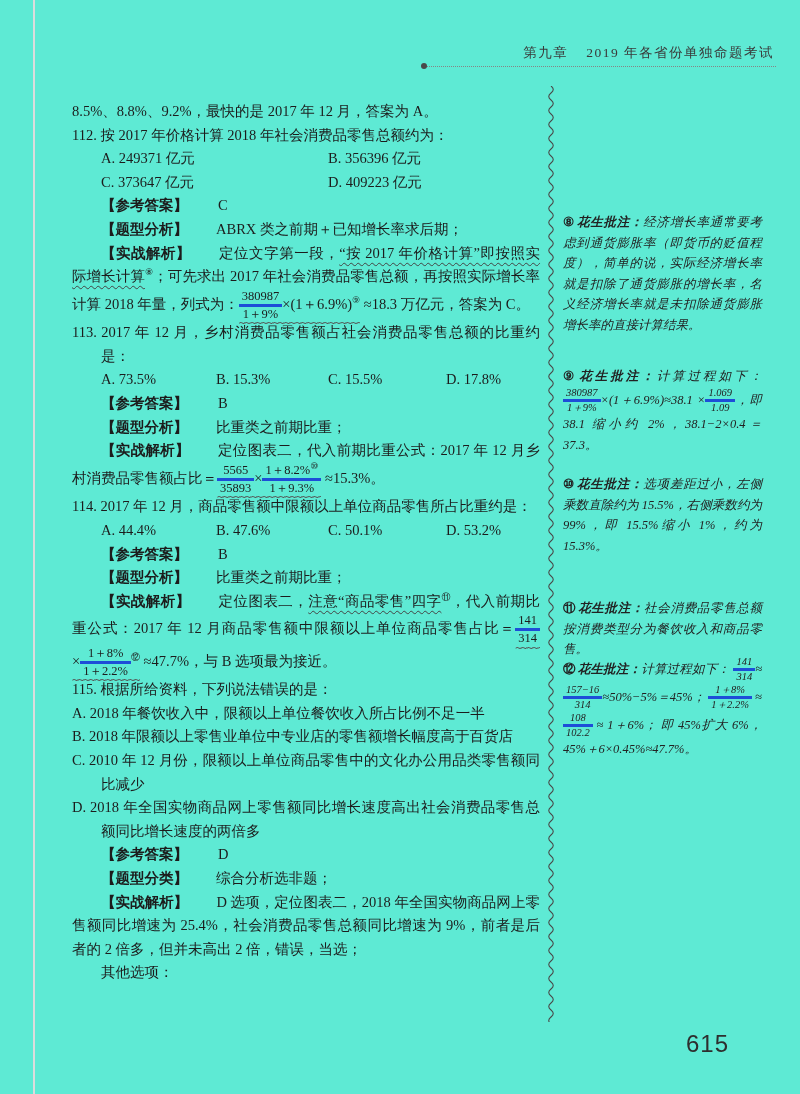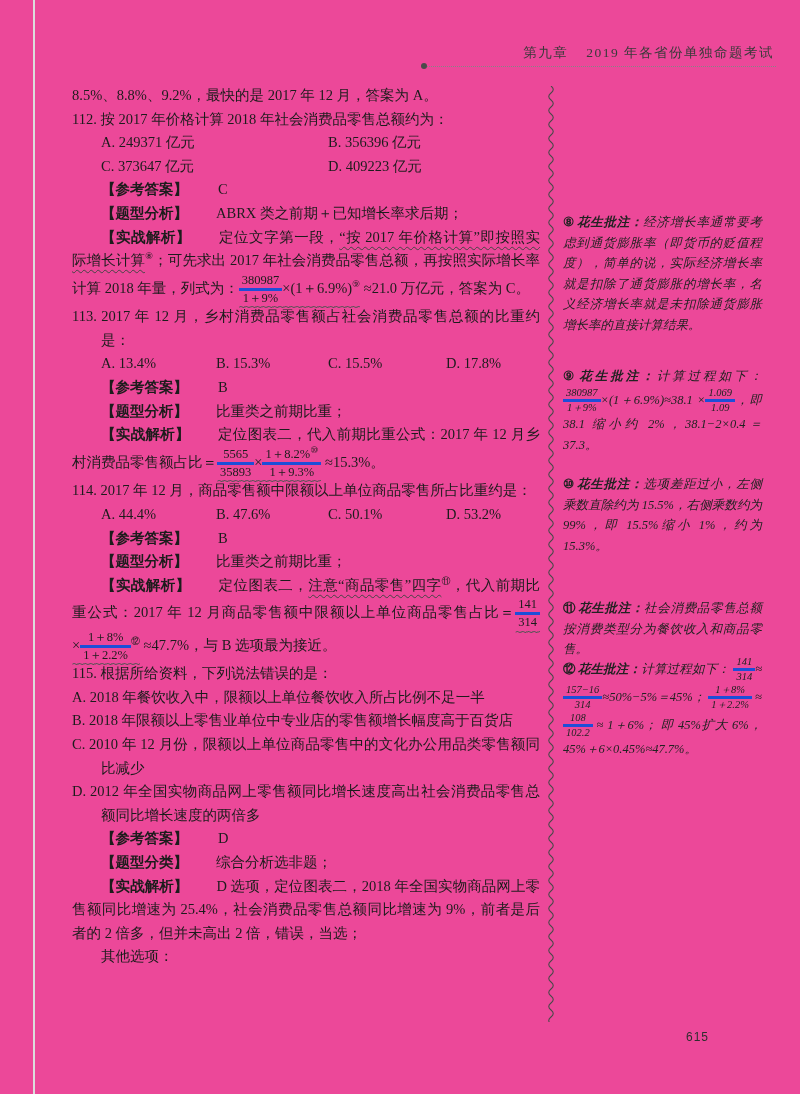--- a/index.html
+++ b/index.html
@@ -1,28 +1,28 @@
 <!DOCTYPE html>
 <html><head>
 <meta charset="utf-8">
 <style>
   html,body{margin:0;padding:0;background:#ffffff;}
-  .page{position:relative;width:800px;height:1094px;background:#ec4899;overflow:hidden;
+  .page{position:relative;width:800px;height:1094px;background:#5eead4;overflow:hidden;
         font-family:"Liberation Serif","DejaVu Serif",serif;color:#1c1c1c;}
   .gutter{position:absolute;left:33px;top:0;height:100%;width:1.5px;background:#dcdcdc;}
 
   
   .header{position:absolute;top:44px;left:72px;right:26px;text-align:right;
           font-size:13.5px;color:#3a3a3a;letter-spacing:1.5px;}
   .header .hsp{display:inline-block;width:18px;}
   .header-rule{position:absolute;top:66px;left:424px;right:24px;border-bottom:1.5px dotted #858585;}
   .header-rule .bullet{position:absolute;left:-3px;top:-3px;width:6px;height:6px;border-radius:50%;background:#4a4a4a;}
 
   
-  .main-col{position:absolute;left:72px;top:84px;width:468px;font-size:14.5px;
+  .main-col{position:absolute;left:72px;top:100px;width:468px;font-size:14.5px;
             line-height:23.6px;text-align:justify;}
   .main-col p{margin:0;}
   .cont{text-indent:0;}
   .qstem{padding-left:2em;text-indent:-2em;}
   .qnum{font-weight:400;}
   .p-label{text-indent:2em;}
   .tail{text-indent:2em;}
   .hei{font-family:"Liberation Sans","DejaVu Sans",sans-serif;font-weight:700;margin-right:28px;}
   .ansv{margin-left:2px;}
   .optrow{padding-left:2em;display:flex;}
@@ -50,21 +50,21 @@
   .divider{position:absolute;left:545px;top:86px;}
 
   
   .notes-col{position:absolute;left:563px;top:0;width:199px;height:100%;
              font-size:12.5px;line-height:20.5px;font-style:italic;color:#222;text-align:justify;}
   .note{position:absolute;left:0;width:100%;}
   .nlabel{font-weight:700;font-style:italic;}
   .marker{font-style:normal;font-weight:700;margin-right:2px;}
   .note .frac{font-size:10.5px;vertical-align:middle;}
 
-  .pageno{position:absolute;top:1030px;left:686px;font-size:12px;letter-spacing:1px;
+  .pageno{position:absolute;top:1030px;left:686px;font-size:24px;letter-spacing:1px;
           font-family:"Liberation Sans","DejaVu Sans",sans-serif;color:#2e2e2e;text-align:right;}
 </style>
 </head>
 <body>
 
 <div class="page">
   <div class="gutter"></div>
 
   <div class="header">
     <span>第九章</span><span class="hsp"></span><span>2019 年各省份单独命题考试</span>
@@ -83,28 +83,28 @@
         <span class="o1">A. 249371 亿元</span>
         <span>B. 356396 亿元</span>
       </div>
       <div class="optrow">
         <span class="o1">C. 373647 亿元</span>
         <span>D. 409223 亿元</span>
       </div>
       <p class="p-label"><b class="hei">【参考答案】</b><span class="ansv">C</span></p>
       <p class="p-label"><b class="hei">【题型分析】</b><span>ABRX 类之前期＋已知增长率求后期；</span></p>
       <p class="p-label">
-        <b class="hei">【实战解析】</b><span>定位文字第一段，</span><span class="wavy">“按 2017 年价格计算”即按照实际增长计算</span><sup>⑧</sup><span>；可先求出 2017 年社会消费品零售总额，再按照实际增长率计算 2018 年量，列式为：</span><span class="uformula"><span class="frac"><span class="num">380987</span><span class="den">1＋9%</span></span><span>×(1＋6.9%)</span><sup>⑨</sup></span><span> ≈21.0 万亿元，答案为 C。</span>
+        <b class="hei">【实战解析】</b><span>定位文字第一段，</span><span class="wavy">“按 2017 年价格计算”即按照实际增长计算</span><sup>⑧</sup><span>；可先求出 2017 年社会消费品零售总额，再按照实际增长率计算 2018 年量，列式为：</span><span class="uformula"><span class="frac"><span class="num">380987</span><span class="den">1＋9%</span></span><span>×(1＋6.9%)</span><sup>⑨</sup></span><span> ≈18.3 万亿元，答案为 C。</span>
       </p>
     </section>
 
     <section>
       <p class="qstem"><span class="qnum">113.</span> <span>2017 年 12 月，乡村消费品零售额占社会消费品零售总额的比重约是：</span></p>
       <div class="optrow optrow4">
-        <span class="o1">A. 13.4%</span>
+        <span class="o1">A. 73.5%</span>
         <span class="o2">B. 15.3%</span>
         <span class="o3">C. 15.5%</span>
         <span>D. 17.8%</span>
       </div>
       <p class="p-label"><b class="hei">【参考答案】</b><span class="ansv">B</span></p>
       <p class="p-label"><b class="hei">【题型分析】</b><span>比重类之前期比重；</span></p>
       <p class="p-label">
         <b class="hei">【实战解析】</b><span>定位图表二，代入前期比重公式：2017 年 12 月乡村消费品零售额占比＝</span><span class="uformula"><span class="frac"><span class="num">5565</span><span class="den">35893</span></span><span>×</span><span class="frac"><span class="num"><span>1＋8.2%</span><sup>⑩</sup></span><span class="den">1＋9.3%</span></span></span><span> ≈15.3%。</span>
       </p>
     </section>
@@ -122,21 +122,21 @@
       <p class="p-label">
         <b class="hei">【实战解析】</b><span>定位图表二，</span><span class="wavy">注意“商品零售”四字</span><sup>⑪</sup><span>，代入前期比重公式：2017 年 12 月商品零售额中限额以上单位商品零售占比＝</span><span class="uformula"><span class="frac"><span class="num">141</span><span class="den">314</span></span></span><span class="uformula"><span>×</span><span class="frac"><span class="num">1＋8%</span><span class="den">1＋2.2%</span></span><sup>⑫</sup></span><span> ≈47.7%，与 B 选项最为接近。</span>
       </p>
     </section>
 
     <section>
       <p class="qstem"><span class="qnum">115.</span> <span>根据所给资料，下列说法错误的是：</span></p>
       <p class="opt">A. 2018 年餐饮收入中，限额以上单位餐饮收入所占比例不足一半</p>
       <p class="opt">B. 2018 年限额以上零售业单位中专业店的零售额增长幅度高于百货店</p>
       <p class="opt">C. 2010 年 12 月份，限额以上单位商品零售中的文化办公用品类零售额同比减少</p>
-      <p class="opt">D. 2012 年全国实物商品网上零售额同比增长速度高出社会消费品零售总额同比增长速度的两倍多</p>
+      <p class="opt">D. 2018 年全国实物商品网上零售额同比增长速度高出社会消费品零售总额同比增长速度的两倍多</p>
       <p class="p-label"><b class="hei">【参考答案】</b><span class="ansv">D</span></p>
       <p class="p-label"><b class="hei">【题型分类】</b><span>综合分析选非题；</span></p>
       <p class="p-label"><b class="hei">【实战解析】</b><span>D 选项，定位图表二，2018 年全国实物商品网上零售额同比增速为 25.4%，社会消费品零售总额同比增速为 9%，前者是后者的 2 倍多，但并未高出 2 倍，错误，当选；</span></p>
       <p class="tail">其他选项：</p>
     </section>
 
   </main>
 
   <svg class="divider" width="12" height="936" viewBox="0 0 12 936">
     <path id="wavy-path" d="M6 0q4.5 3.5 0 7q-4.5 3.5 0 7q4.5 3.5 0 7q-4.5 3.5 0 7q4.5 3.5 0 7q-4.5 3.5 0 7q4.5 3.5 0 7q-4.5 3.5 0 7q4.5 3.5 0 7q-4.5 3.5 0 7q4.5 3.5 0 7q-4.5 3.5 0 7q4.5 3.5 0 7q-4.5 3.5 0 7q4.5 3.5 0 7q-4.5 3.5 0 7q4.5 3.5 0 7q-4.5 3.5 0 7q4.5 3.5 0 7q-4.5 3.5 0 7q4.5 3.5 0 7q-4.5 3.5 0 7q4.5 3.5 0 7q-4.5 3.5 0 7q4.5 3.5 0 7q-4.5 3.5 0 7q4.5 3.5 0 7q-4.5 3.5 0 7q4.5 3.5 0 7q-4.5 3.5 0 7q4.5 3.5 0 7q-4.5 3.5 0 7q4.5 3.5 0 7q-4.5 3.5 0 7q4.5 3.5 0 7q-4.5 3.5 0 7q4.5 3.5 0 7q-4.5 3.5 0 7q4.5 3.5 0 7q-4.5 3.5 0 7q4.5 3.5 0 7q-4.5 3.5 0 7q4.5 3.5 0 7q-4.5 3.5 0 7q4.5 3.5 0 7q-4.5 3.5 0 7q4.5 3.5 0 7q-4.5 3.5 0 7q4.5 3.5 0 7q-4.5 3.5 0 7q4.5 3.5 0 7q-4.5 3.5 0 7q4.5 3.5 0 7q-4.5 3.5 0 7q4.5 3.5 0 7q-4.5 3.5 0 7q4.5 3.5 0 7q-4.5 3.5 0 7q4.5 3.5 0 7q-4.5 3.5 0 7q4.5 3.5 0 7q-4.5 3.5 0 7q4.5 3.5 0 7q-4.5 3.5 0 7q4.5 3.5 0 7q-4.5 3.5 0 7q4.5 3.5 0 7q-4.5 3.5 0 7q4.5 3.5 0 7q-4.5 3.5 0 7q4.5 3.5 0 7q-4.5 3.5 0 7q4.5 3.5 0 7q-4.5 3.5 0 7q4.5 3.5 0 7q-4.5 3.5 0 7q4.5 3.5 0 7q-4.5 3.5 0 7q4.5 3.5 0 7q-4.5 3.5 0 7q4.5 3.5 0 7q-4.5 3.5 0 7q4.5 3.5 0 7q-4.5 3.5 0 7q4.5 3.5 0 7q-4.5 3.5 0 7q4.5 3.5 0 7q-4.5 3.5 0 7q4.5 3.5 0 7q-4.5 3.5 0 7q4.5 3.5 0 7q-4.5 3.5 0 7q4.5 3.5 0 7q-4.5 3.5 0 7q4.5 3.5 0 7q-4.5 3.5 0 7q4.5 3.5 0 7q-4.5 3.5 0 7q4.5 3.5 0 7q-4.5 3.5 0 7q4.5 3.5 0 7q-4.5 3.5 0 7q4.5 3.5 0 7q-4.5 3.5 0 7q4.5 3.5 0 7q-4.5 3.5 0 7q4.5 3.5 0 7q-4.5 3.5 0 7q4.5 3.5 0 7q-4.5 3.5 0 7q4.5 3.5 0 7q-4.5 3.5 0 7q4.5 3.5 0 7q-4.5 3.5 0 7q4.5 3.5 0 7q-4.5 3.5 0 7q4.5 3.5 0 7q-4.5 3.5 0 7q4.5 3.5 0 7q-4.5 3.5 0 7q4.5 3.5 0 7q-4.5 3.5 0 7q4.5 3.5 0 7q-4.5 3.5 0 7q4.5 3.5 0 7q-4.5 3.5 0 7q4.5 3.5 0 7q-4.5 3.5 0 7q4.5 3.5 0 7q-4.5 3.5 0 7q4.5 3.5 0 7q-4.5 3.5 0 7q4.5 3.5 0 7q-4.5 3.5 0 7" fill="none" stroke="#4a4a4a" stroke-width="1.1"></path>

